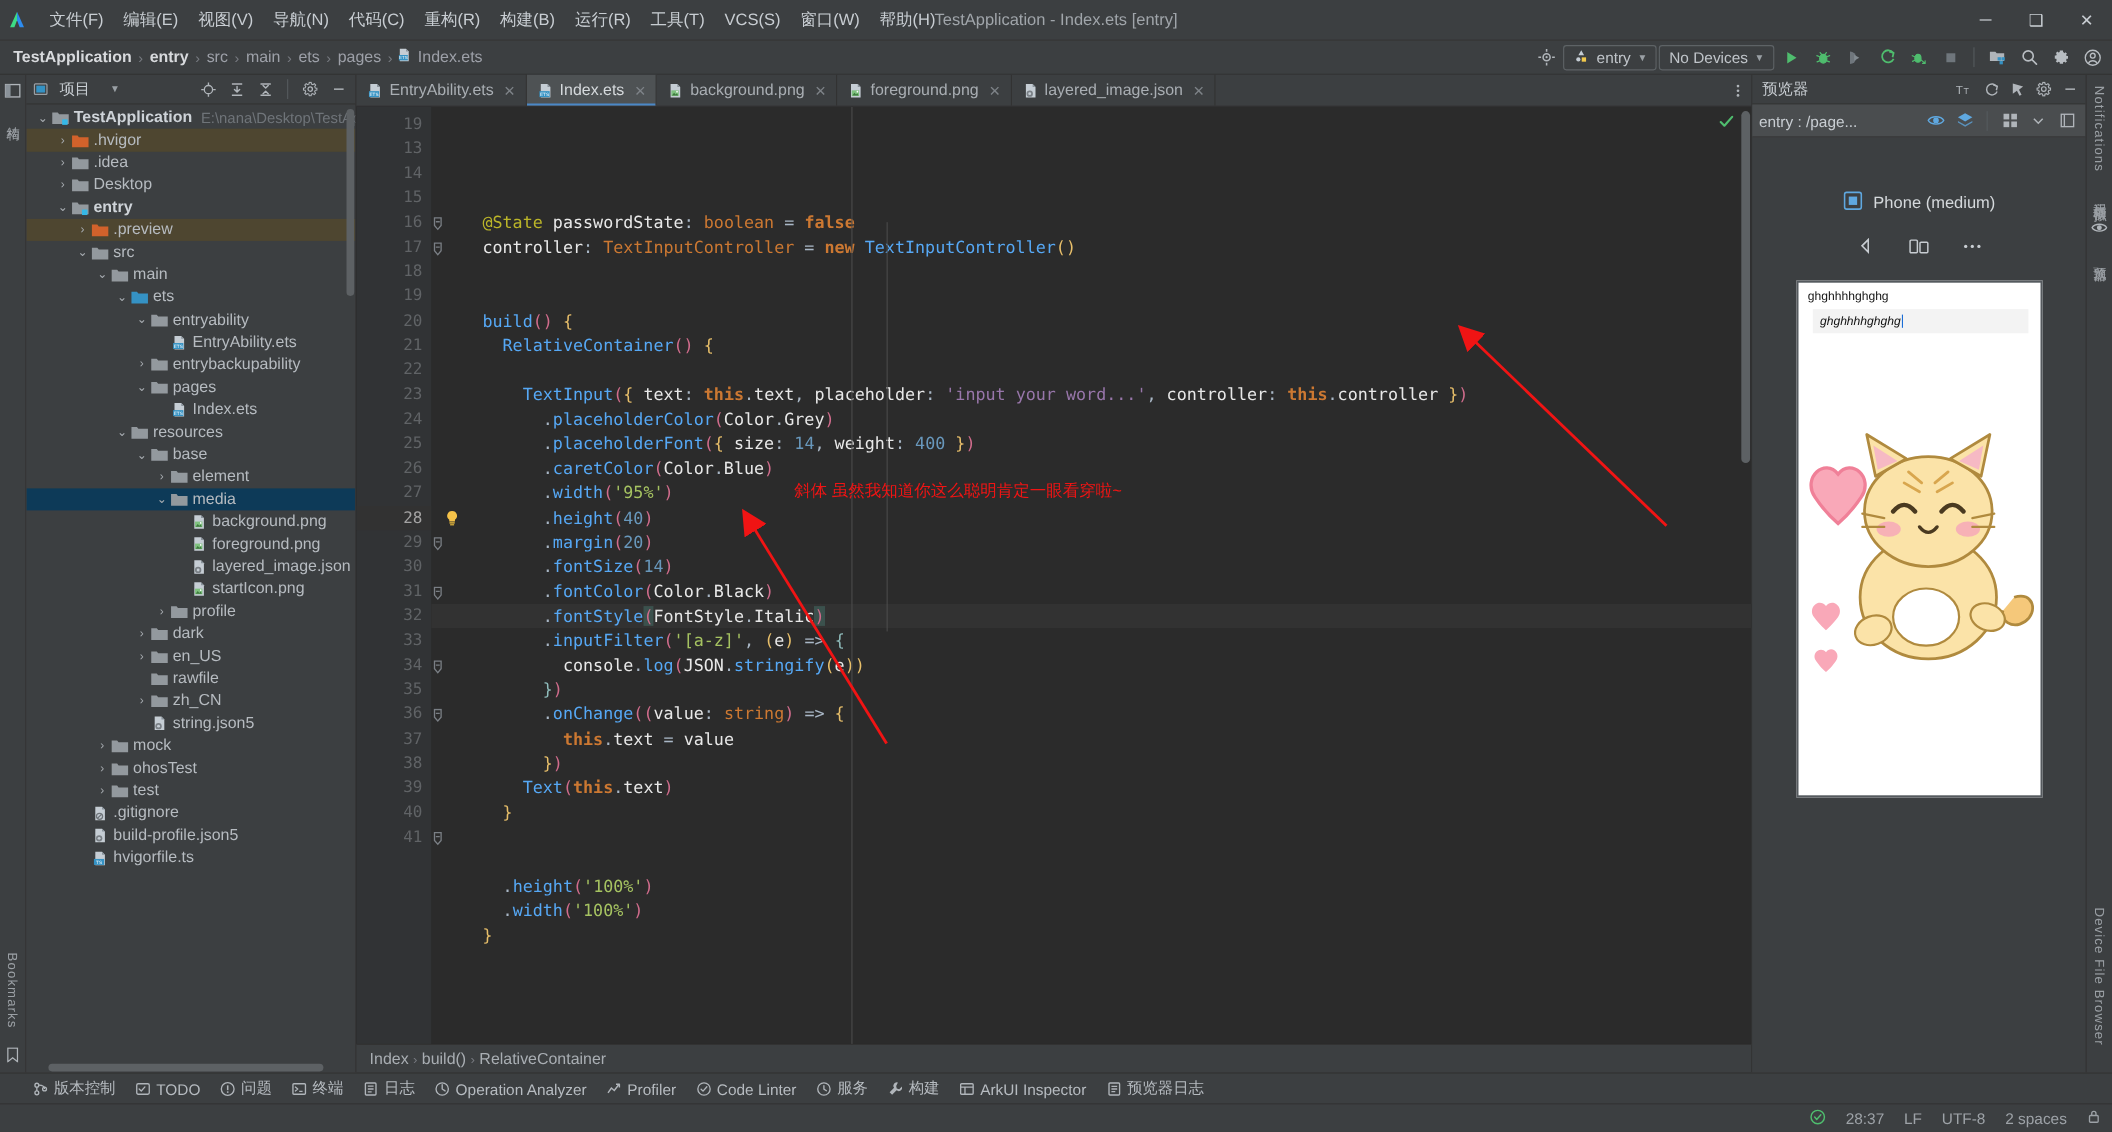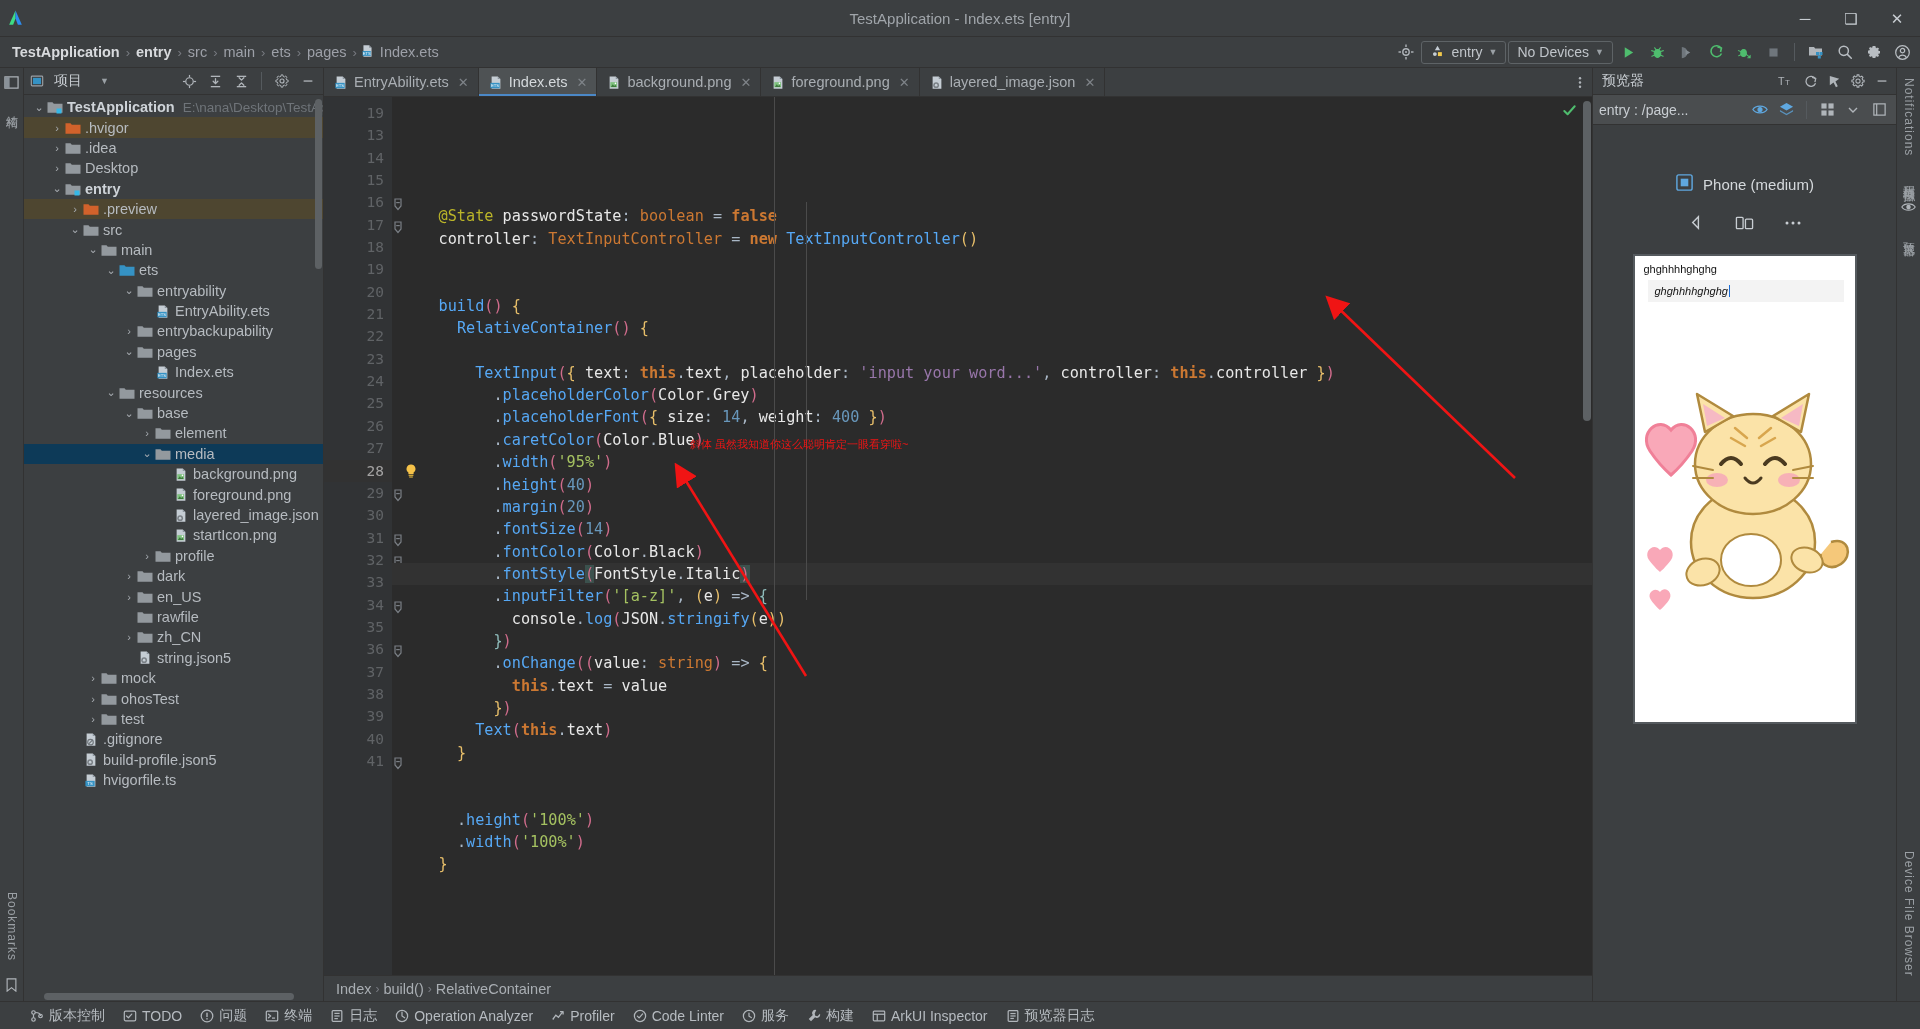--- a/index.html
+++ b/index.html
@@ -114,21 +114,21 @@
   .codearea { flex: 1; display: flex; min-height: 0; position: relative; background: #2b2b2b; overflow: hidden;}
   .gutter {
     width: 68px; background: #313335; flex: 0 0 68px; padding-top: 5px; text-align: right;
     font-family: "DejaVu Sans Mono", monospace; font-size: 14.5px; color: #606366; user-select: none;
   }
   .gline { height: 22.35px; line-height: 22.35px; padding-right: 8px; position: relative;}
   .gline.cur { background: #323232; color: #a4a3a3; }
   .fold { position: absolute; right: -11px; top: 4px; width: 10px; height: 14px; }
   .bulb { position: absolute; right: -26px; top: 3px; }
   .code {
-    flex: 1; padding-top: 19px; position: relative; overflow: hidden;
+    flex: 1; padding-top: 5px; position: relative; overflow: hidden;
     font-family: "DejaVu Sans Mono", monospace; font-size: 15.2px; line-height: 22.35px;
     white-space: pre; color: #a9b7c6;
   }
   .cline { height: 22.35px; padding-left: 10px; }
   .cline.cur { background: #323232; }
   .kw { color: #cc7832; font-weight: bold; }
   .kw2 { color: #cc7832; }
   .dec { color: #bbb529; }
   .typ { color: #56a8f5; }
   .str { color: #a5c261; }
@@ -202,36 +202,50 @@
   
   .statusbar {
     height: 26px; background: #3c3f41; border-top: 1px solid #323232;
     display: flex; align-items: center; padding: 0 10px; font-size: 14px; color: #9da2a7;
     flex: 0 0 26px;
   }
   .st-right { margin-left: auto; display: flex; align-items: center; gap: 18px; }
 
   
   .annot {
-    position: absolute; color: #f01414; font-size: 11px; white-space: nowrap;
-    font-family: "Liberation Sans", sans-serif; pointer-events: none;
+    position: absolute; color: #f01414; font-size: 15px; white-space: nowrap;
+    font-family: "Liberation Sans", sans-serif; pointer-events: none; margin-left: 32px;
   }
   svg.arrows { position: absolute; left:0; top:0; width: 1920px; height: 1029px; pointer-events: none; }
 </style>
 </head>
 <body>
 
 <div class="app">
 
   <div class="titlebar">
     <div class="logo">
       <svg width="19" height="19" viewBox="0 0 24 24">
         <path d="M12 2 L4 20 L9 20 L12 12 Z" fill="#3ddc84"></path>
         <path d="M12 2 L20 20 L15 20 L12 12 Z" fill="#2d8cf0"></path>
       </svg>
+    </div>
+    <div class="menu">
+      <div class="menu-item">文件(F)</div>
+      <div class="menu-item">编辑(E)</div>
+      <div class="menu-item">视图(V)</div>
+      <div class="menu-item">导航(N)</div>
+      <div class="menu-item">代码(C)</div>
+      <div class="menu-item">重构(R)</div>
+      <div class="menu-item">构建(B)</div>
+      <div class="menu-item">运行(R)</div>
+      <div class="menu-item">工具(T)</div>
+      <div class="menu-item">VCS(S)</div>
+      <div class="menu-item">窗口(W)</div>
+      <div class="menu-item">帮助(H)</div>
     </div>
     <div class="win-title">TestApplication - Index.ets [entry]</div>
     <div class="win-ctrls">
       <div class="win-btn">─</div>
       <div class="win-btn">❑</div>
       <div class="win-btn close">✕</div>
     </div>
   </div>
 
   <div class="navbar">
@@ -1197,20 +1211,40 @@
             <rect x="2.5" y="1.8" width="11" height="12.4" rx="1"></rect>
             <line x1="5" y1="5.2" x2="11" y2="5.2"></line>
             <line x1="5" y1="8" x2="11" y2="8"></line>
             <line x1="5" y1="10.8" x2="9" y2="10.8"></line>
           </svg>
         </span>
         <span>预览器日志</span>
       </div>
     </div>
 
+  <div class="statusbar">
+    <div class="st-right">
+      <span class="st-item">
+        <svg width="15" height="15" viewBox="0 0 16 16" fill="none" stroke="#4fbd6e" stroke-width="1.4">
+            <circle cx="8" cy="8" r="6.5"></circle>
+            <path d="M5 8 L7 10.3 L11 5.7" stroke-linecap="round" stroke-linejoin="round"></path>
+          </svg>
+      </span>
+      <span class="st-item">28:37</span>
+      <span class="st-item">LF</span>
+      <span class="st-item">UTF-8</span>
+      <span class="st-item">2 spaces</span>
+      <span class="st-item">
+        <svg width="13" height="14" viewBox="0 0 14 16" fill="none" stroke="#9da2a7" stroke-width="1.4">
+            <rect x="2.5" y="7" width="9" height="7" rx="1"></rect>
+            <path d="M4.8 7 V4.8 a2.2 2.2 0 0 1 4.4 0 V7"></path>
+          </svg>
+      </span>
+    </div>
+  </div>
 
   <div class="annot" id="annot" style="left:690px; top:437px;">斜体 虽然我知道你这么聪明肯定一眼看穿啦~</div>
   <svg class="arrows">
     <defs>
       <marker id="ah" markerWidth="9" markerHeight="9" refX="6.5" refY="4.5" orient="auto">
         <path d="M0,0 L9,4.5 L0,9 z" fill="#f01414"></path>
       </marker>
     </defs>
     <line x1="1515" y1="478" x2="1330" y2="300" stroke="#f01414" stroke-width="2.6" marker-end="url(#ah)"></line>
     <line x1="806" y1="676" x2="678" y2="468" stroke="#f01414" stroke-width="2.6" marker-end="url(#ah)"></line>

